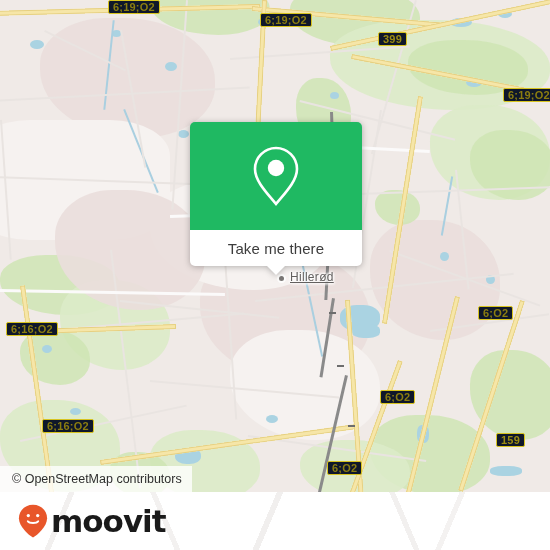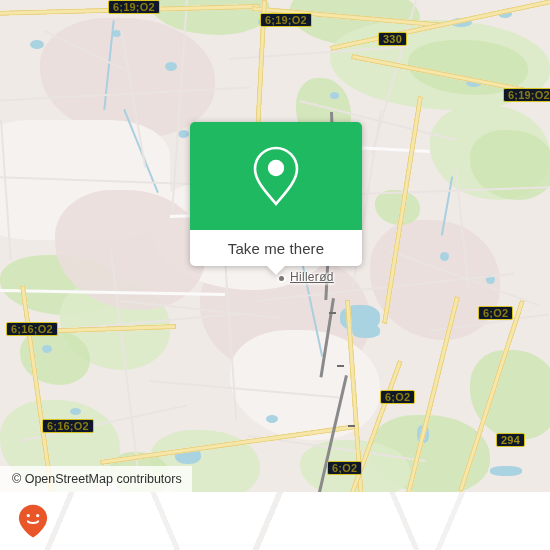--- a/index.html
+++ b/index.html
@@ -217,27 +217,27 @@
     <div class="rail-dash" style="left:329px;top:312px;"></div>
     <div class="rail-dash" style="left:337px;top:365px;"></div>
     <div class="rail-dash" style="left:348px;top:425px;"></div>
 
     <div class="place-dot" style="left:279px;top:276px;"></div>
     <div class="place-label" style="left:290px;top:270px;text-decoration:underline;">Hillerød</div>
 
     <div id="shield-host">
         <div class="shield" style="left: 108px; top: 0px;">6;19;O2</div>
         <div class="shield" style="left: 260px; top: 13px;">6;19;O2</div>
-        <div class="shield s227" style="left: 378px; top: 32px;">330</div>
+        <div class="shield s227" style="left: 378px; top: 32px;">399</div>
         <div class="shield" style="left: 503px; top: 88px;">6;19;O2</div>
         <div class="shield" style="left: 6px; top: 322px;">6;16;O2</div>
         <div class="shield" style="left: 478px; top: 306px;">6;O2</div>
         <div class="shield" style="left: 42px; top: 419px;">6;16;O2</div>
         <div class="shield" style="left: 380px; top: 390px;">6;O2</div>
-        <div class="shield s227" style="left: 496px; top: 433px;">294</div>
+        <div class="shield s227" style="left: 496px; top: 433px;">159</div>
         <div class="shield" style="left: 327px; top: 461px;">6;O2</div>
       </div>
 
     <div class="callout">
       <div class="callout-top" id="callout-top" style="background: rgb(31, 185, 98);">
         <svg class="pin-icon" viewBox="0 0 54 62">
           <path d="M27 3 C15.4 3 6 12.4 6 24 C6 36 18 48 27 59 C36 48 48 36 48 24 C48 12.4 38.6 3 27 3 Z" fill="none" stroke="#ffffff" stroke-width="2.6"></path>
           <circle cx="27" cy="23" r="8.2" fill="#ffffff"></circle>
         </svg>
       </div>
@@ -253,16 +253,17 @@
   </div>
 
   <div class="bottom">
     <div class="logo">
       <svg class="logo-pin" viewBox="0 0 30 34">
         <path d="M15 0.8 C6.9 0.8 0.9 6.9 0.9 14.3 C0.9 22.6 10.6 31.2 15 33.6 C19.4 31.2 29.1 22.6 29.1 14.3 C29.1 6.9 23.1 0.8 15 0.8 Z" fill="#e8562a"></path>
         <circle cx="10.3" cy="11.6" r="1.65" fill="#ffffff"></circle>
         <circle cx="19.7" cy="11.6" r="1.65" fill="#ffffff"></circle>
         <path d="M9.8 17.2 C11.4 19.6 18.6 19.6 20.2 17.2" fill="none" stroke="#ffffff" stroke-width="1.9" stroke-linecap="round"></path>
       </svg>
+      <span class="logo-text">moovit</span>
     </div>
   </div>
 
 </div>
 
 </body></html>

